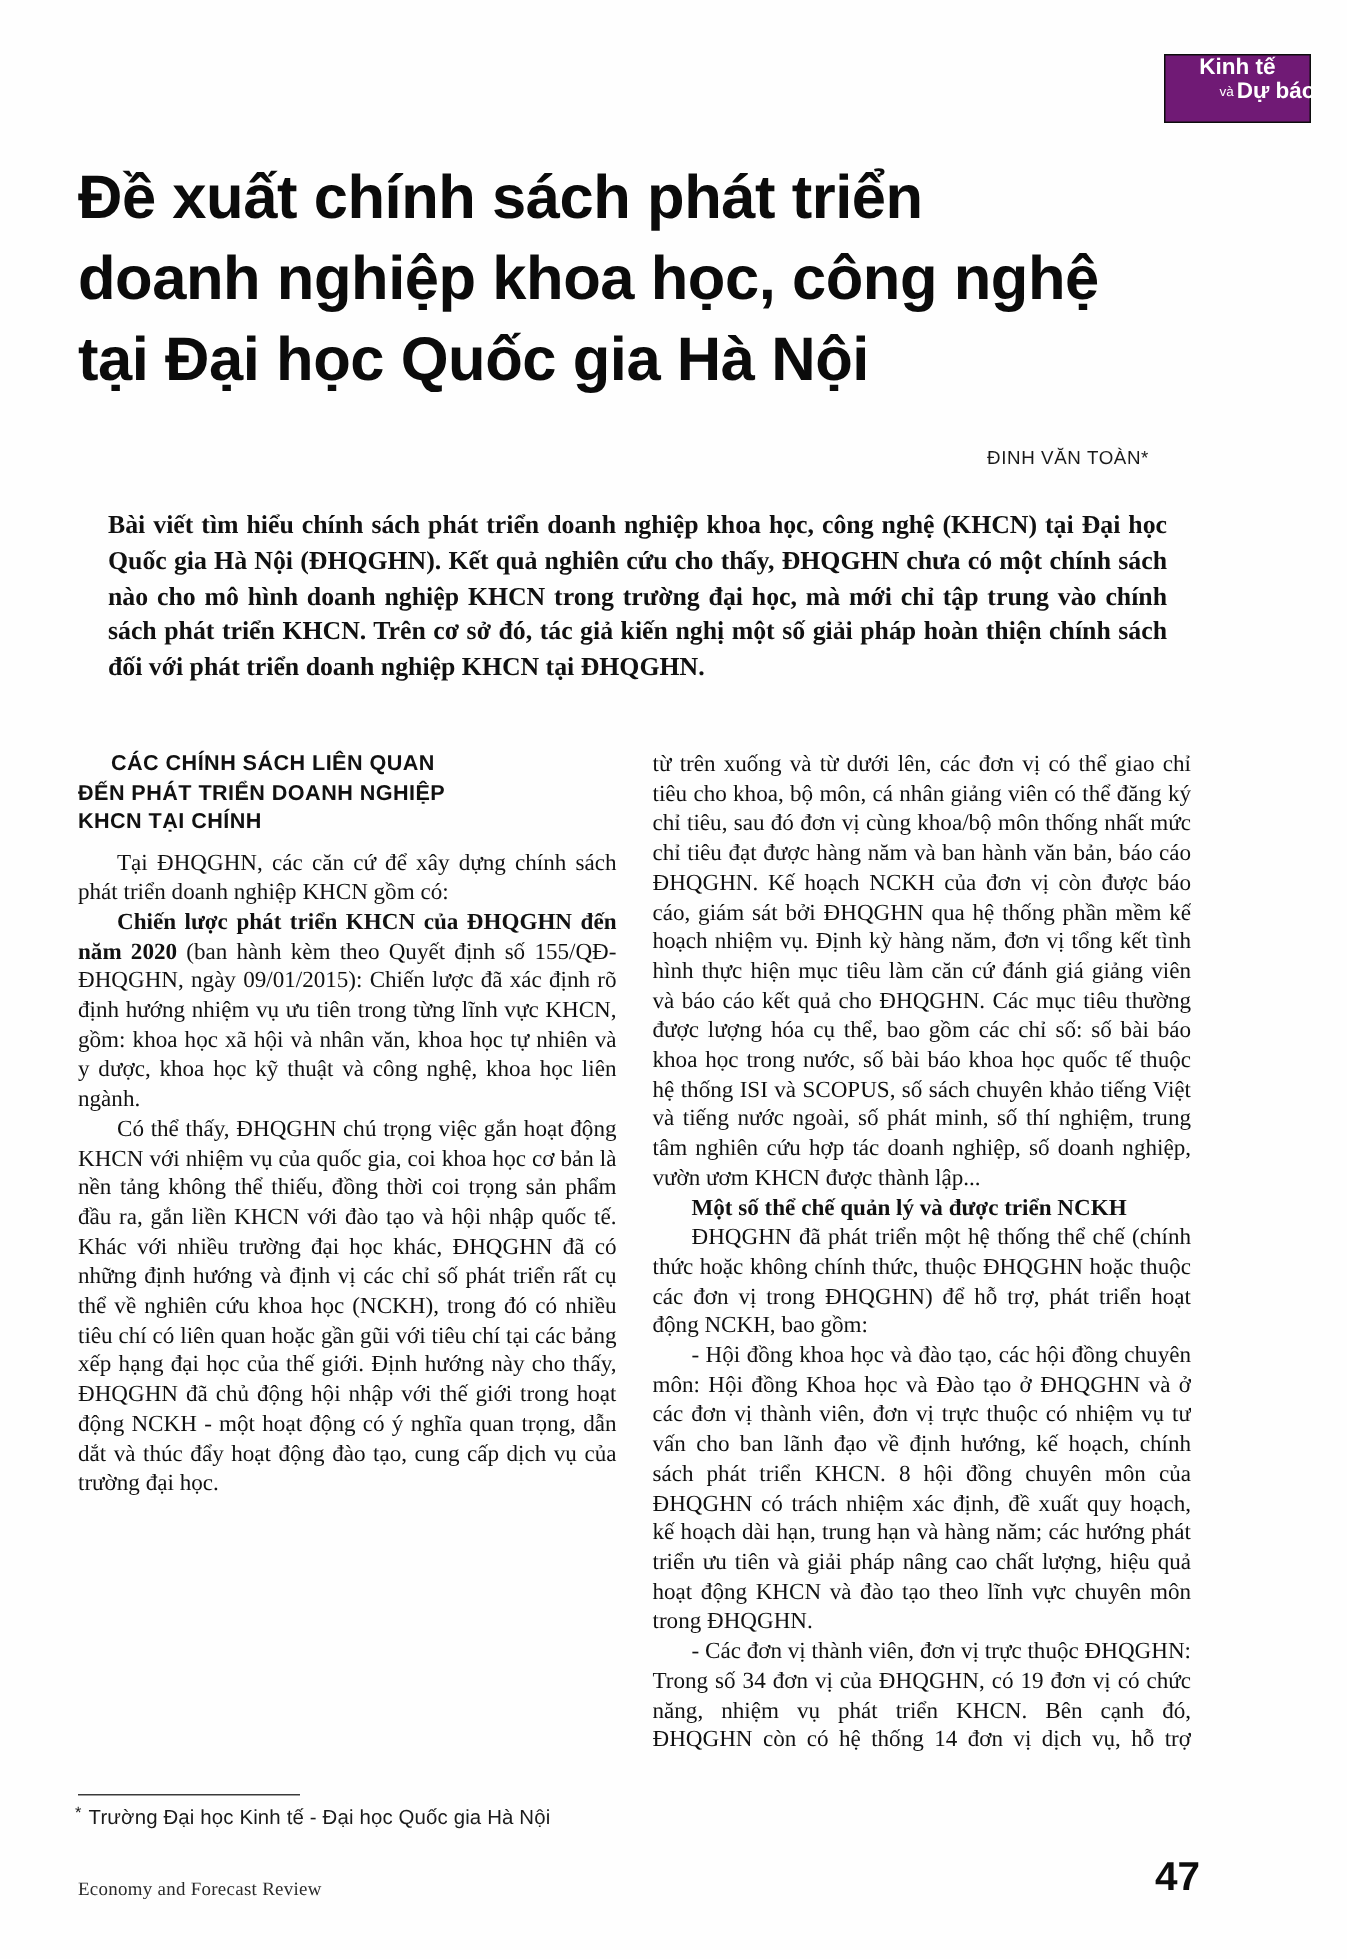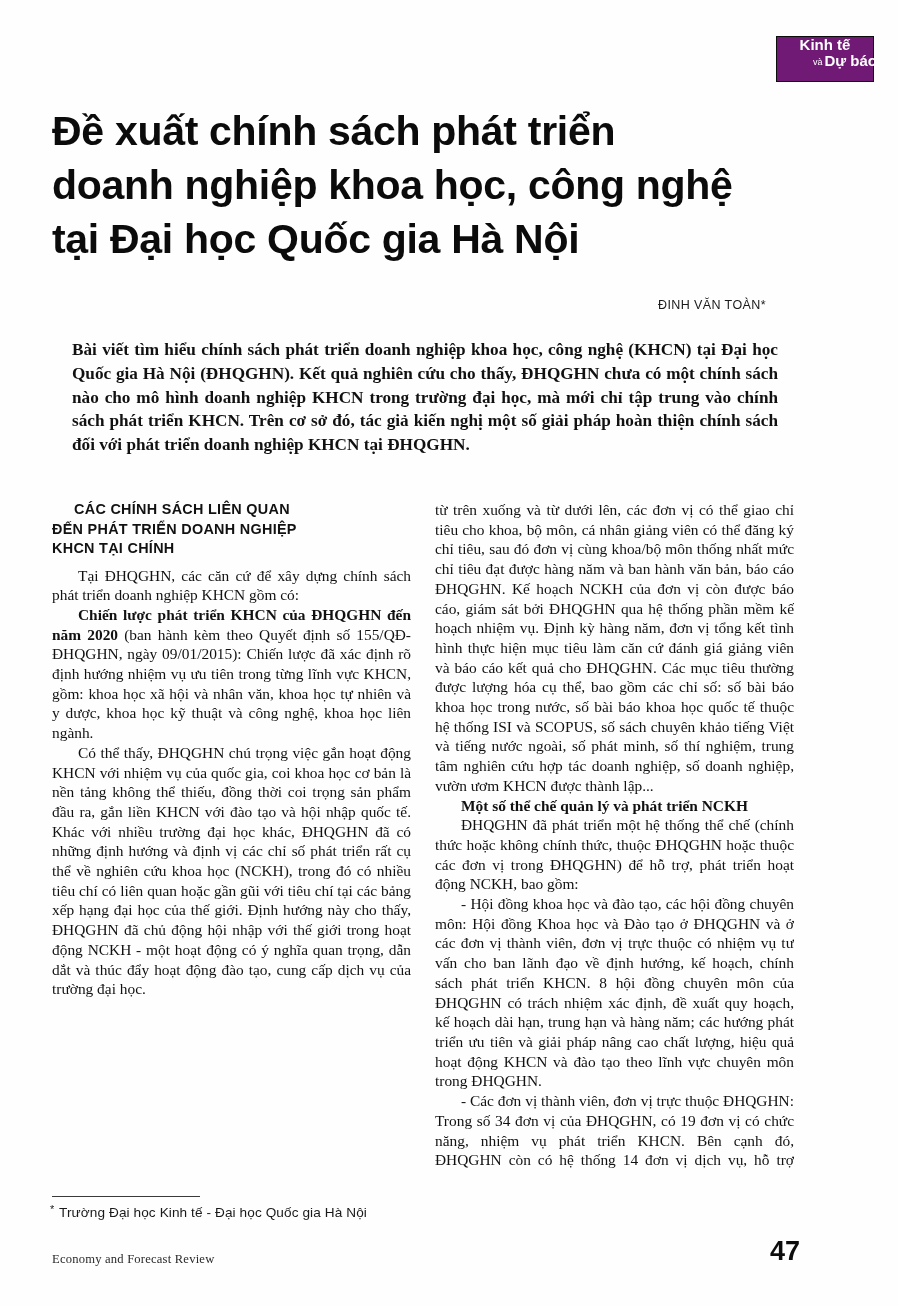--- a/index.html
+++ b/index.html
@@ -216,21 +216,21 @@
         <span>ĐẾN PHÁT TRIỂN DOANH NGHIỆP</span><br>
         <span>KHCN TẠI CHÍNH</span>
       </div>
       <p class="body">Tại ĐHQGHN, các căn cứ để xây dựng chính sách phát triển doanh nghiệp KHCN gồm có:</p>
       <p class="body"><span class="runin">Chiến lược phát triển KHCN của ĐHQGHN đến năm 2020</span><span> (ban hành kèm theo Quyết định số 155/QĐ-ĐHQGHN, ngày 09/01/2015): Chiến lược đã xác định rõ định hướng nhiệm vụ ưu tiên trong từng lĩnh vực KHCN, gồm: khoa học xã hội và nhân văn, khoa học tự nhiên và y dược, khoa học kỹ thuật và công nghệ, khoa học liên ngành.</span></p>
       <p class="body">Có thể thấy, ĐHQGHN chú trọng việc gắn hoạt động KHCN với nhiệm vụ của quốc gia, coi khoa học cơ bản là nền tảng không thể thiếu, đồng thời coi trọng sản phẩm đầu ra, gắn liền KHCN với đào tạo và hội nhập quốc tế. Khác với nhiều trường đại học khác, ĐHQGHN đã có những định hướng và định vị các chỉ số phát triển rất cụ thể về nghiên cứu khoa học (NCKH), trong đó có nhiều tiêu chí có liên quan hoặc gần gũi với tiêu chí tại các bảng xếp hạng đại học của thế giới. Định hướng này cho thấy, ĐHQGHN đã chủ động hội nhập với thế giới trong hoạt động NCKH - một hoạt động có ý nghĩa quan trọng, dẫn dắt và thúc đẩy hoạt động đào tạo, cung cấp dịch vụ của trường đại học.</p>
     </div>
 
     <div class="col">
       <p class="body cont">từ trên xuống và từ dưới lên, các đơn vị có thể giao chỉ tiêu cho khoa, bộ môn, cá nhân giảng viên có thể đăng ký chỉ tiêu, sau đó đơn vị cùng khoa/bộ môn thống nhất mức chỉ tiêu đạt được hàng năm và ban hành văn bản, báo cáo ĐHQGHN. Kế hoạch NCKH của đơn vị còn được báo cáo, giám sát bởi ĐHQGHN qua hệ thống phần mềm kế hoạch nhiệm vụ. Định kỳ hàng năm, đơn vị tổng kết tình hình thực hiện mục tiêu làm căn cứ đánh giá giảng viên và báo cáo kết quả cho ĐHQGHN. Các mục tiêu thường được lượng hóa cụ thể, bao gồm các chỉ số: số bài báo khoa học trong nước, số bài báo khoa học quốc tế thuộc hệ thống ISI và SCOPUS, số sách chuyên khảo tiếng Việt và tiếng nước ngoài, số phát minh, số thí nghiệm, trung tâm nghiên cứu hợp tác doanh nghiệp, số doanh nghiệp, vườn ươm KHCN được thành lập...</p>
-      <p class="subhead">Một số thể chế quản lý và phát triển NCKH</p>
+      <p class="subhead">Một số thể chế quản lý và được triển NCKH</p>
       <p class="body">ĐHQGHN đã phát triển một hệ thống thể chế (chính thức hoặc không chính thức, thuộc ĐHQGHN hoặc thuộc các đơn vị trong ĐHQGHN) để hỗ trợ, phát triển hoạt động NCKH, bao gồm:</p>
       <p class="body">- Hội đồng khoa học và đào tạo, các hội đồng chuyên môn: Hội đồng Khoa học và Đào tạo ở ĐHQGHN và ở các đơn vị thành viên, đơn vị trực thuộc có nhiệm vụ tư vấn cho ban lãnh đạo về định hướng, kế hoạch, chính sách phát triển KHCN. 8 hội đồng chuyên môn của ĐHQGHN có trách nhiệm xác định, đề xuất quy hoạch, kế hoạch dài hạn, trung hạn và hàng năm; các hướng phát triển ưu tiên và giải pháp nâng cao chất lượng, hiệu quả hoạt động KHCN và đào tạo theo lĩnh vực chuyên môn trong ĐHQGHN.</p>
       <p class="body">- Các đơn vị thành viên, đơn vị trực thuộc ĐHQGHN: Trong số 34 đơn vị của ĐHQGHN, có 19 đơn vị có chức năng, nhiệm vụ phát triển KHCN. Bên cạnh đó, ĐHQGHN còn có hệ thống 14 đơn vị dịch vụ, hỗ trợ (trong đó có hỗ trợ cho công tác NCKH). Trong số này, một số đơn vị có nhiệm vụ hỗ trợ trực tiếp cho công</p>
     </div>
 
   </div>
 
   <div class="footnote-rule"></div>
   <div class="footnote"><span class="star">*</span><span> Trường Đại học Kinh tế - Đại học Quốc gia Hà Nội</span></div>
 

